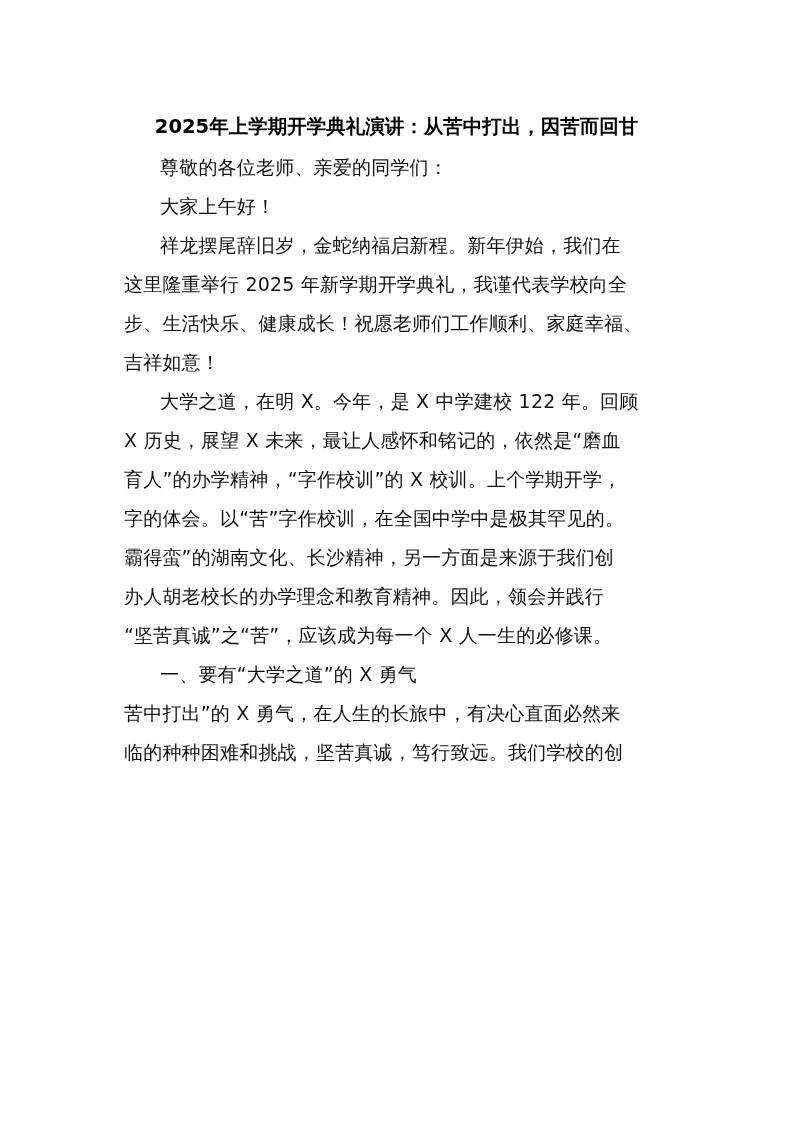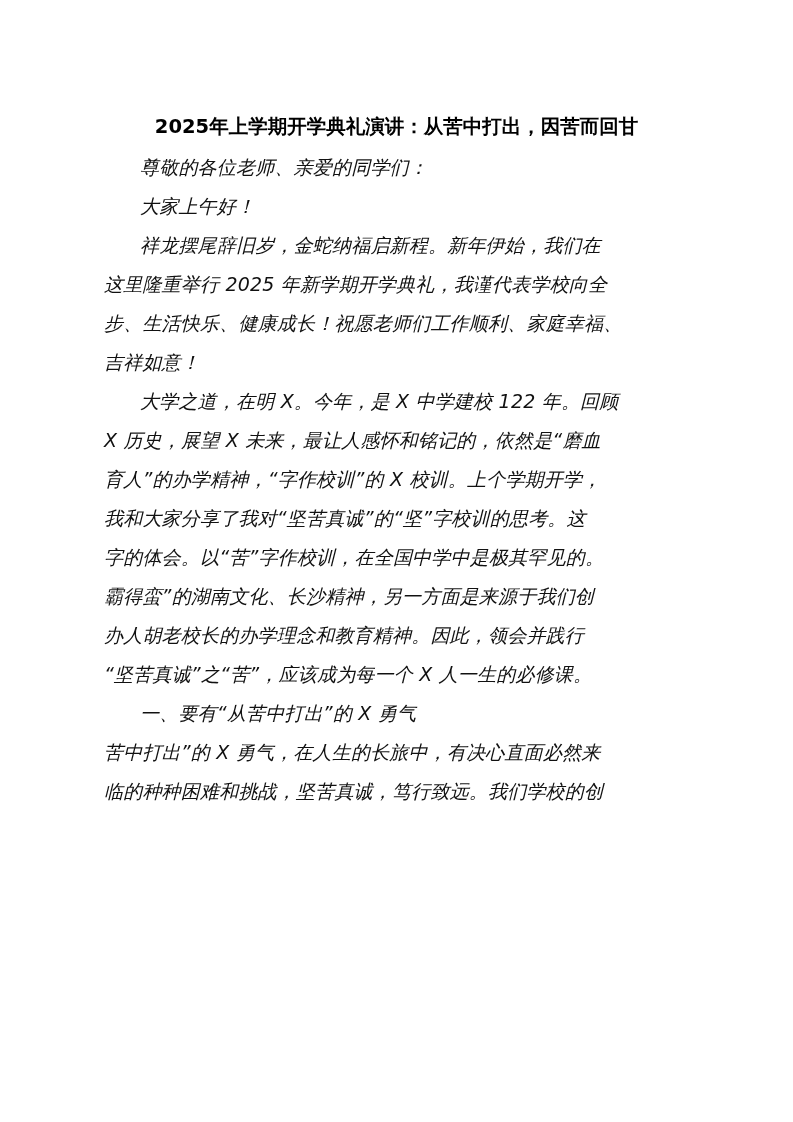--- a/index.html
+++ b/index.html
@@ -1,41 +1,40 @@
 <!DOCTYPE html>
 <html><head>
 <meta charset="utf-8">
 <style>
   html, body { margin: 0; padding: 0; background: #ffffff; }
   body { width: 793px; height: 1122px; position: relative; overflow: hidden;
          font-family: "DejaVu Sans", "Liberation Sans", sans-serif; color: #111111; }
   .page { position: absolute; left: 0; top: 0; width: 793px; height: 1122px; background: #fff; }
   .title { position: absolute; left: 0; width: 793px; top: 113px; text-align: center;
            font-weight: bold; font-size: 19.5px; line-height: 28px; white-space: nowrap; color: #000; }
-  .lines { position: absolute; left: 104px; top: 150px; width: 570px; font-style: italic; }
+  .lines { position: absolute; left: 124px; top: 150px; width: 570px; }
   .line { height: 39px; line-height: 34px; font-size: 19px; white-space: nowrap; letter-spacing: 0.2px; }
   .indent { padding-left: 36px; }
 </style>
 </head>
 <body>
 
 <div class="page">
   <div class="title">2025年上学期开学典礼演讲：从苦中打出，因苦而回甘</div>
   <div class="lines">
     <div class="line indent">尊敬的各位老师、亲爱的同学们：</div>
     <div class="line indent">大家上午好！</div>
     <div class="line indent">祥龙摆尾辞旧岁，金蛇纳福启新程。新年伊始，我们在</div>
     <div class="line">这里隆重举行 2025 年新学期开学典礼，我谨代表学校向全</div>
     <div class="line">步、生活快乐、健康成长！祝愿老师们工作顺利、家庭幸福、</div>
     <div class="line">吉祥如意！</div>
     <div class="line indent">大学之道，在明 X。今年，是 X 中学建校 122 年。回顾</div>
     <div class="line">X 历史，展望 X 未来，最让人感怀和铭记的，依然是“磨血</div>
     <div class="line">育人”的办学精神，“字作校训”的 X 校训。上个学期开学，</div>
-    <div class="line">我和大家分享了我对“坚苦真诚”的“坚”字校训的思考。这</div>
     <div class="line">字的体会。以“苦”字作校训，在全国中学中是极其罕见的。</div>
     <div class="line">霸得蛮”的湖南文化、长沙精神，另一方面是来源于我们创</div>
     <div class="line">办人胡老校长的办学理念和教育精神。因此，领会并践行</div>
     <div class="line">“坚苦真诚”之“苦”，应该成为每一个 X 人一生的必修课。</div>
-    <div class="line indent">一、要有“从苦中打出”的 X 勇气</div>
+    <div class="line indent">一、要有“大学之道”的 X 勇气</div>
     <div class="line">苦中打出”的 X 勇气，在人生的长旅中，有决心直面必然来</div>
     <div class="line">临的种种困难和挑战，坚苦真诚，笃行致远。我们学校的创</div>
   </div>
 </div>
 
 </body></html>

